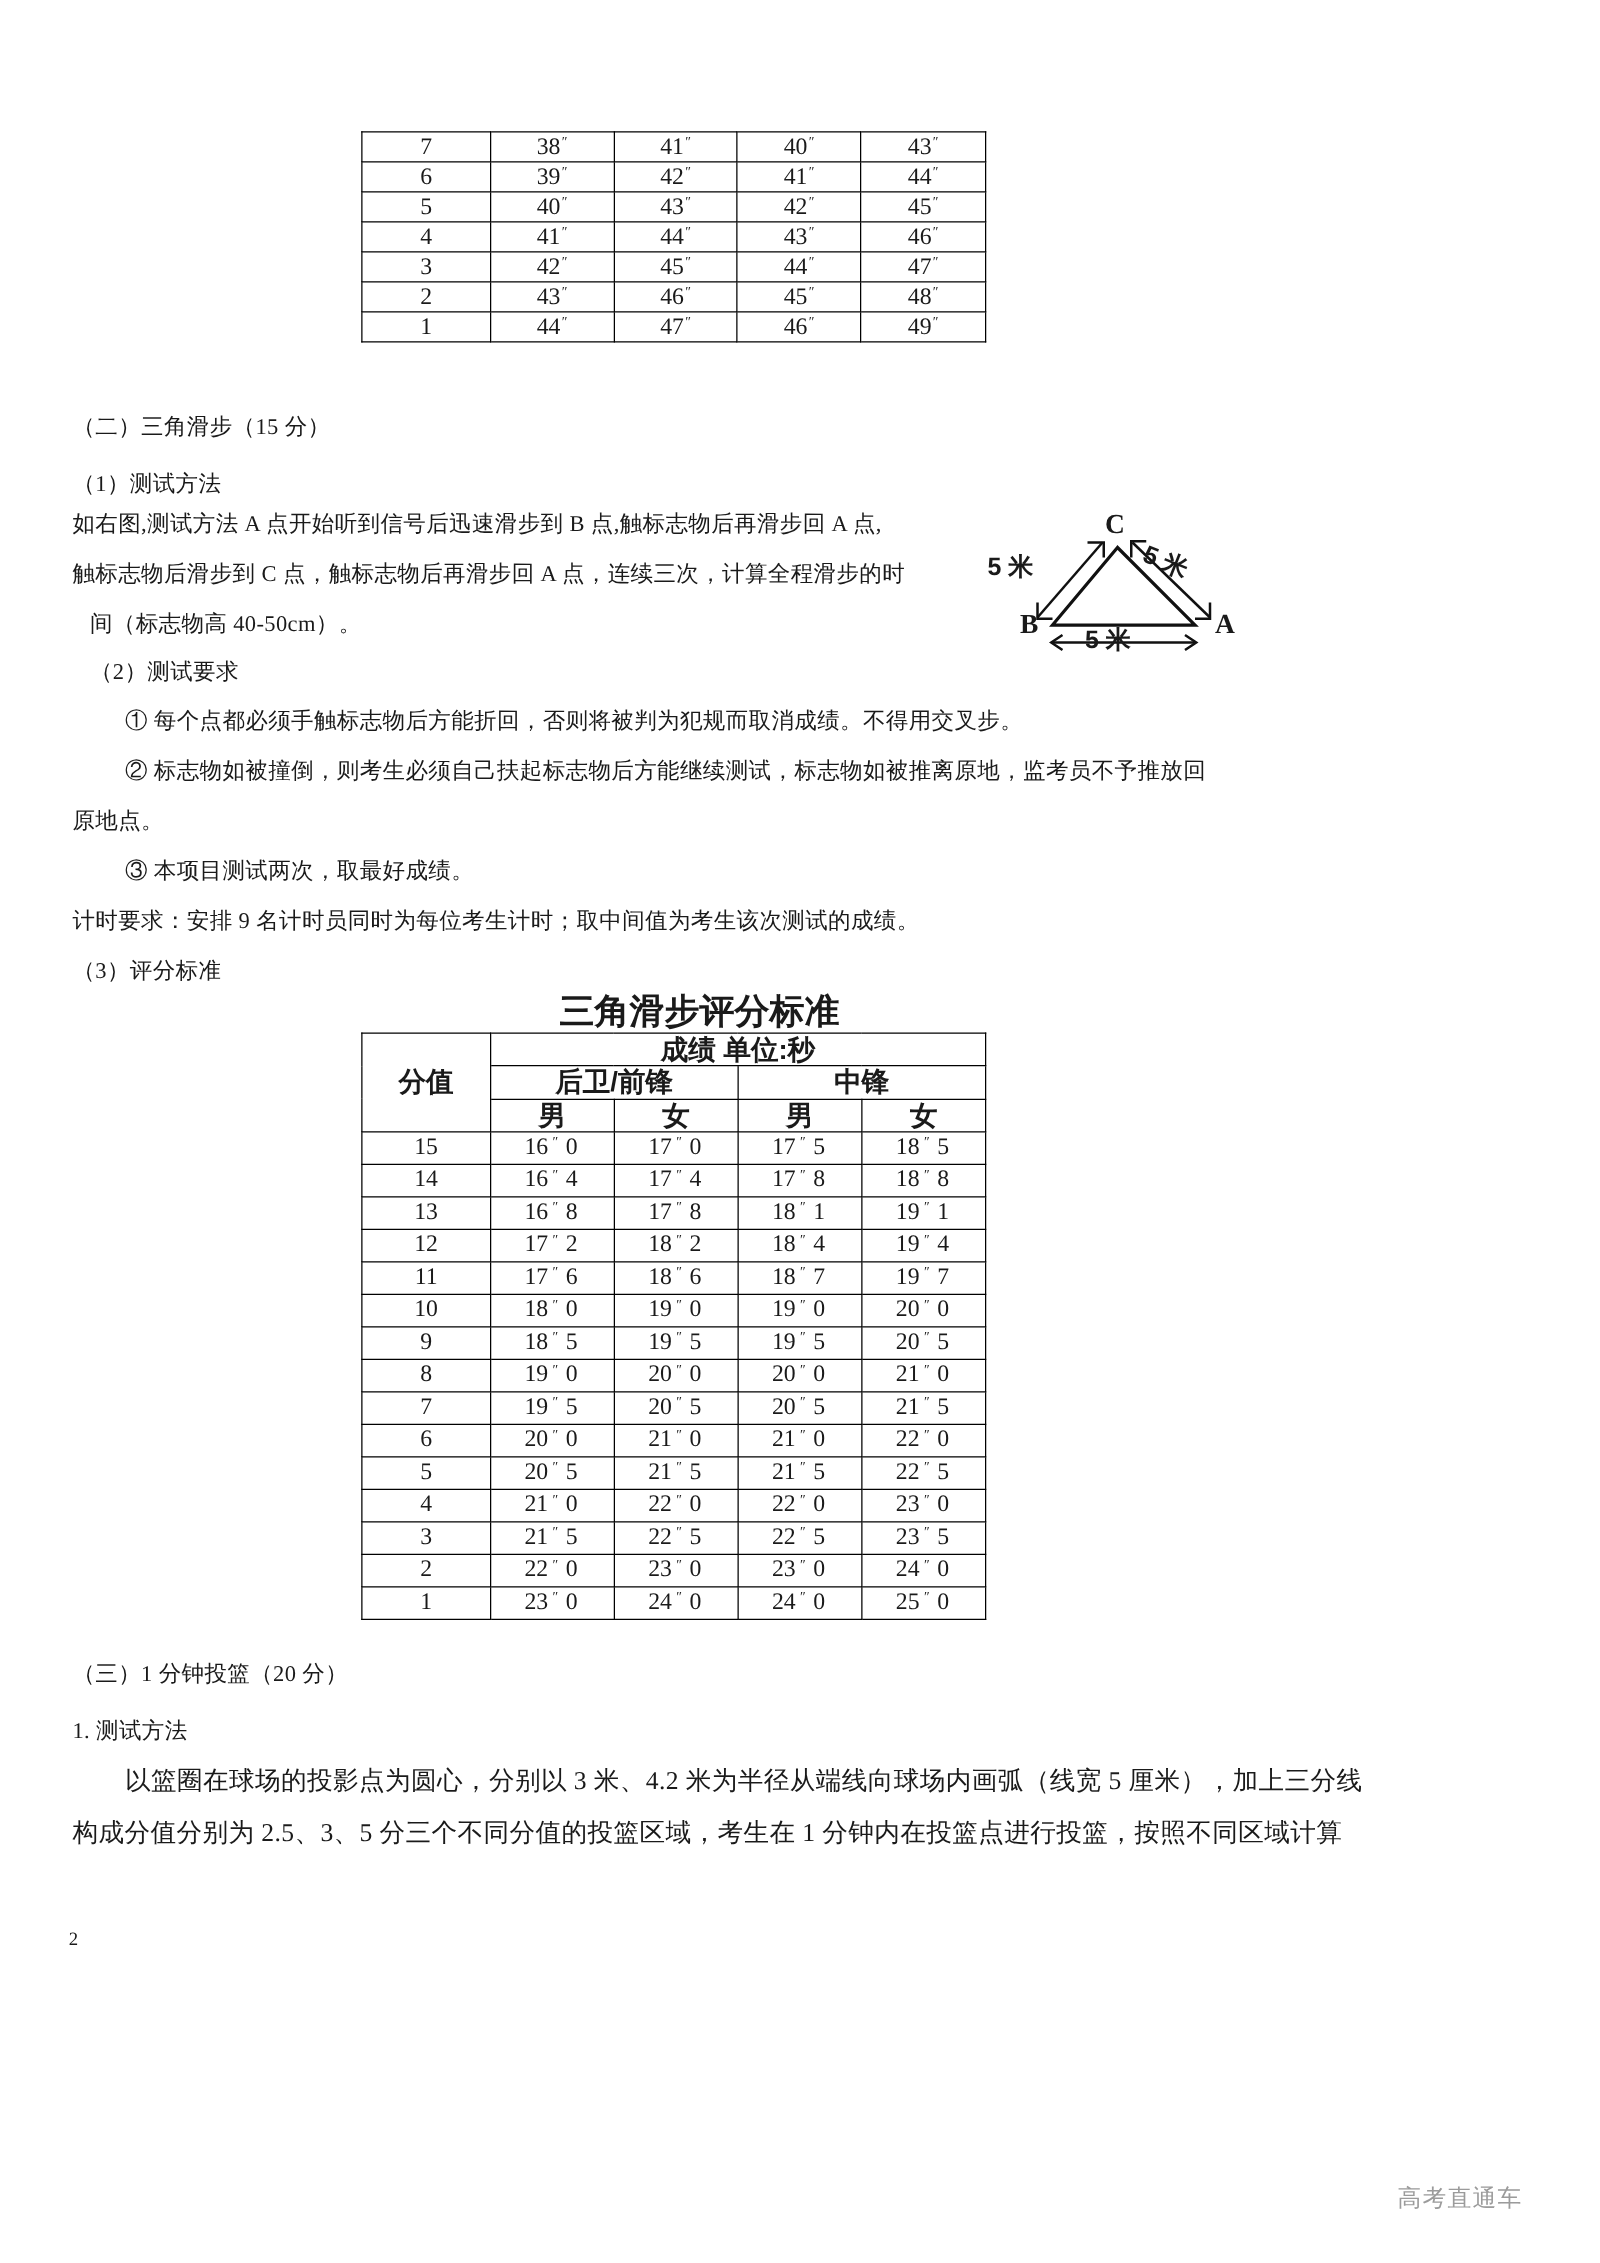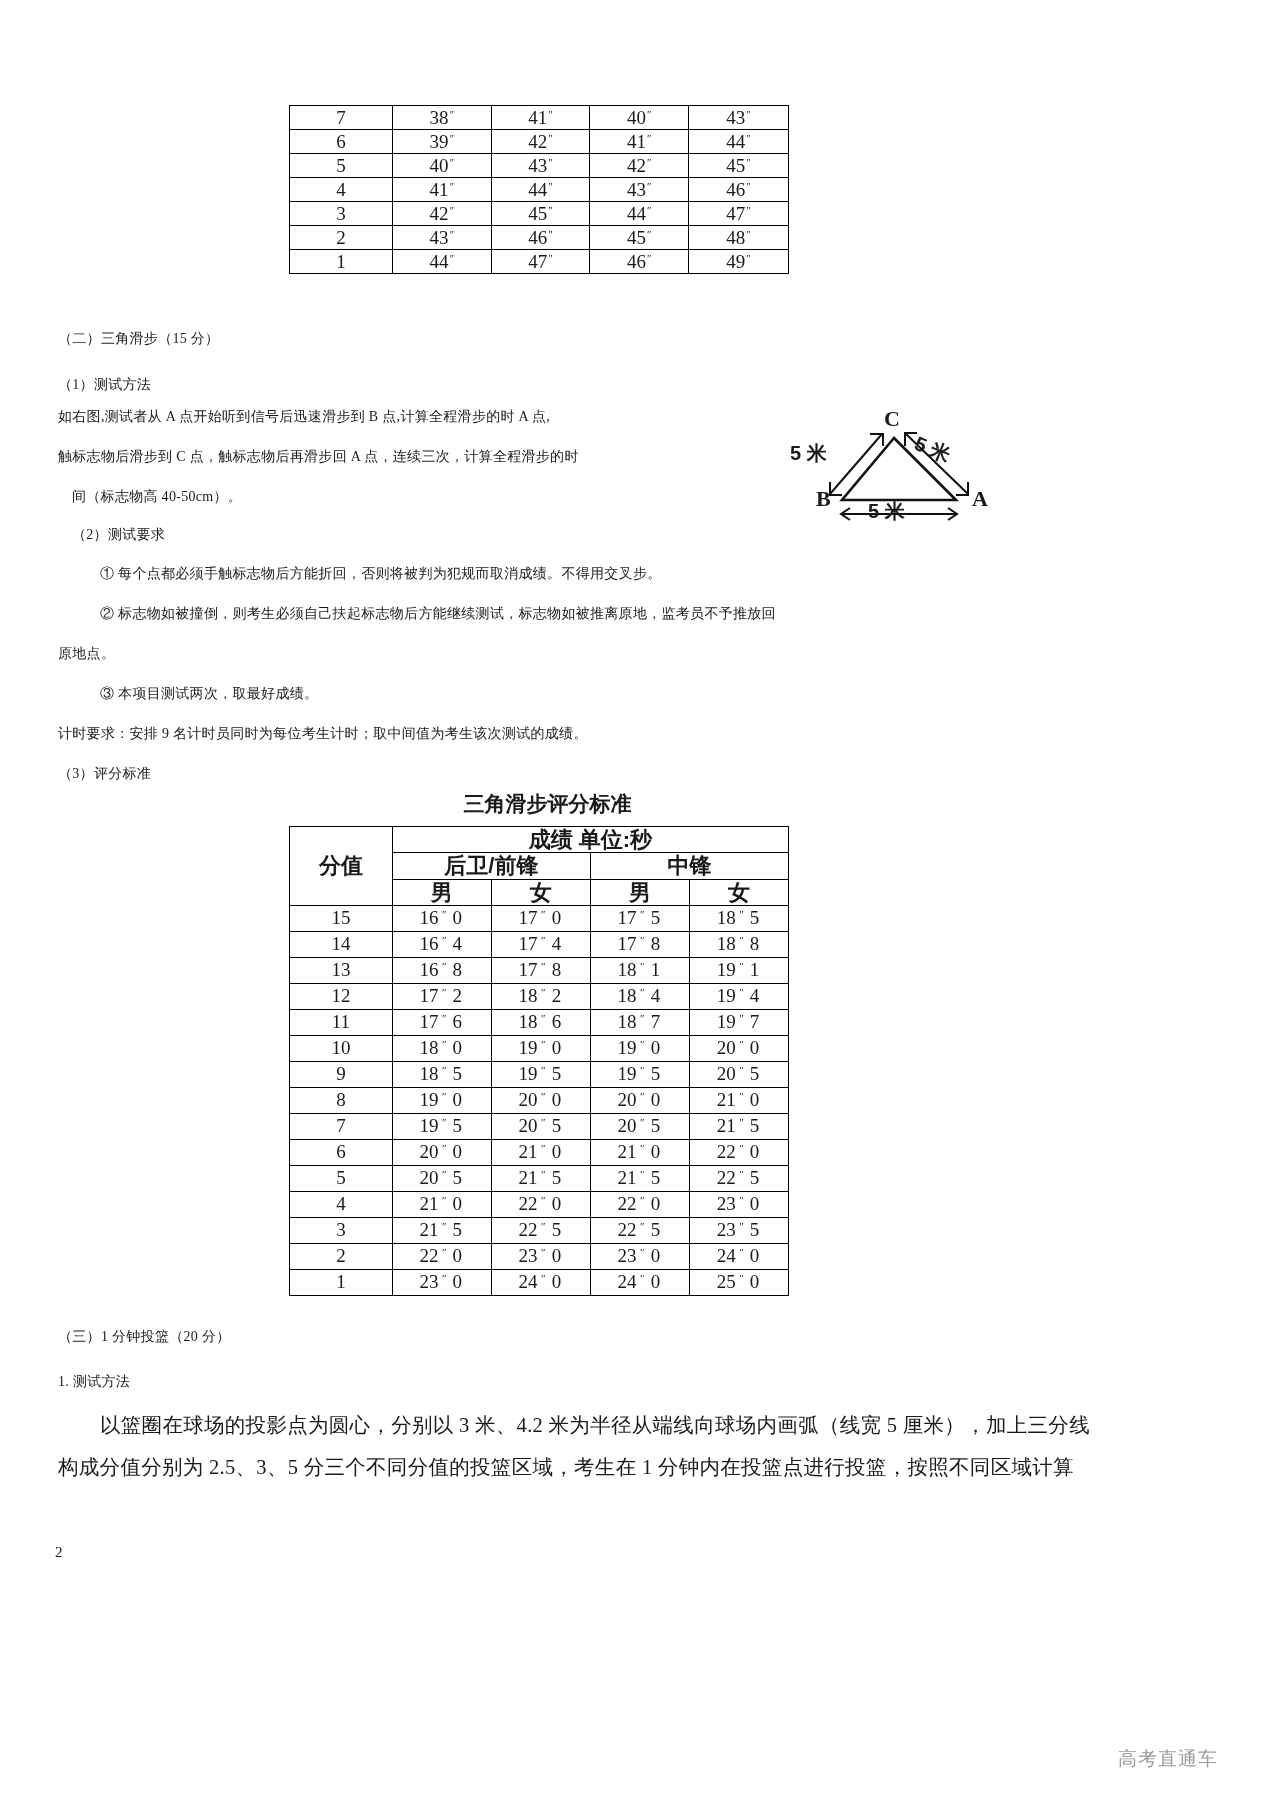--- a/index.html
+++ b/index.html
@@ -58,21 +58,21 @@
   #table-one td { height: 23px; padding: 0; }
   #table-one td.c0 { width: 20.6%; }
   #table-one td.c1 { width: 19.8%; }
   #table-one td.c2 { width: 19.8%; }
   #table-one td.c3 { width: 19.8%; }
   #table-one td.c4 { width: 20.0%; }
 
   
   .para {
     position: absolute;
-    font-size: 14px;
+    font-size: 18px;
     line-height: 1.0;
     white-space: nowrap;
     font-family: "Liberation Serif", "DejaVu Serif", serif;
   }
   .para.cjk { letter-spacing: 0.3px; }
 
   
   #triangle-figure {
     position: absolute;
     left: 806px;
@@ -94,23 +94,24 @@
   #table-two td.hdr { font-family: "Liberation Sans", sans-serif; font-weight: 600; font-size: 22px; }
   #table-two td.score-col { width: 20.6%; }
   #table-two td.v { width: 19.85%; }
 
   #table-two-caption {
     position: absolute;
     left: 0;
     top: 790px;
     width: 1095px;
     text-align: center;
-    font-size: 21px;
+    font-size: 28px;
     font-family: "Liberation Sans", sans-serif;
     font-weight: 600;
+    padding-left: 12px;
   }
 
   
   #page-number {
     position: absolute;
     left: 55px;
     top: 1544px;
     font-size: 15px;
     font-family: "Liberation Serif", serif;
   }
@@ -182,21 +183,21 @@
             <td class="c4">49<span class="sec">″</span></td>
           </tr>
         </tbody>
     </table>
   </div>
 
   <div class="para cjk" style="left:58px; top:332px;">（二）三角滑步（15 分）</div>
 
   <div class="para cjk" style="left:58px; top:378px;text-align:center;">（1）测试方法</div>
 
-  <div class="para cjk" style="left:58px; top:410px;">如右图,测试者从 A 点开始听到信号后迅速滑步到 B 点,计算全程滑步的时 A 点,</div>
+  <div class="para cjk" style="left:58px; top:410px;">如右图,测试方法 A 点开始听到信号后迅速滑步到 B 点,触标志物后再滑步回 A 点,</div>
   <div class="para cjk" style="left:58px; top:450px;">触标志物后滑步到 C 点，触标志物后再滑步回 A 点，连续三次，计算全程滑步的时</div>
   <div class="para cjk" style="left:58px; top:490px;margin-left:14px;">间（标志物高 40-50cm）。</div>
 
   <div id="triangle-figure">
     <svg width="200" height="112" viewBox="0 0 200 112" xmlns="http://www.w3.org/2000/svg">
 
       <polygon points="88,26 36,88 150,88" fill="none" stroke="#111111" stroke-width="2.6"></polygon>
 
       <g stroke="#111111" stroke-width="2" fill="none">
         <line x1="24" y1="82" x2="76" y2="22"></line>

